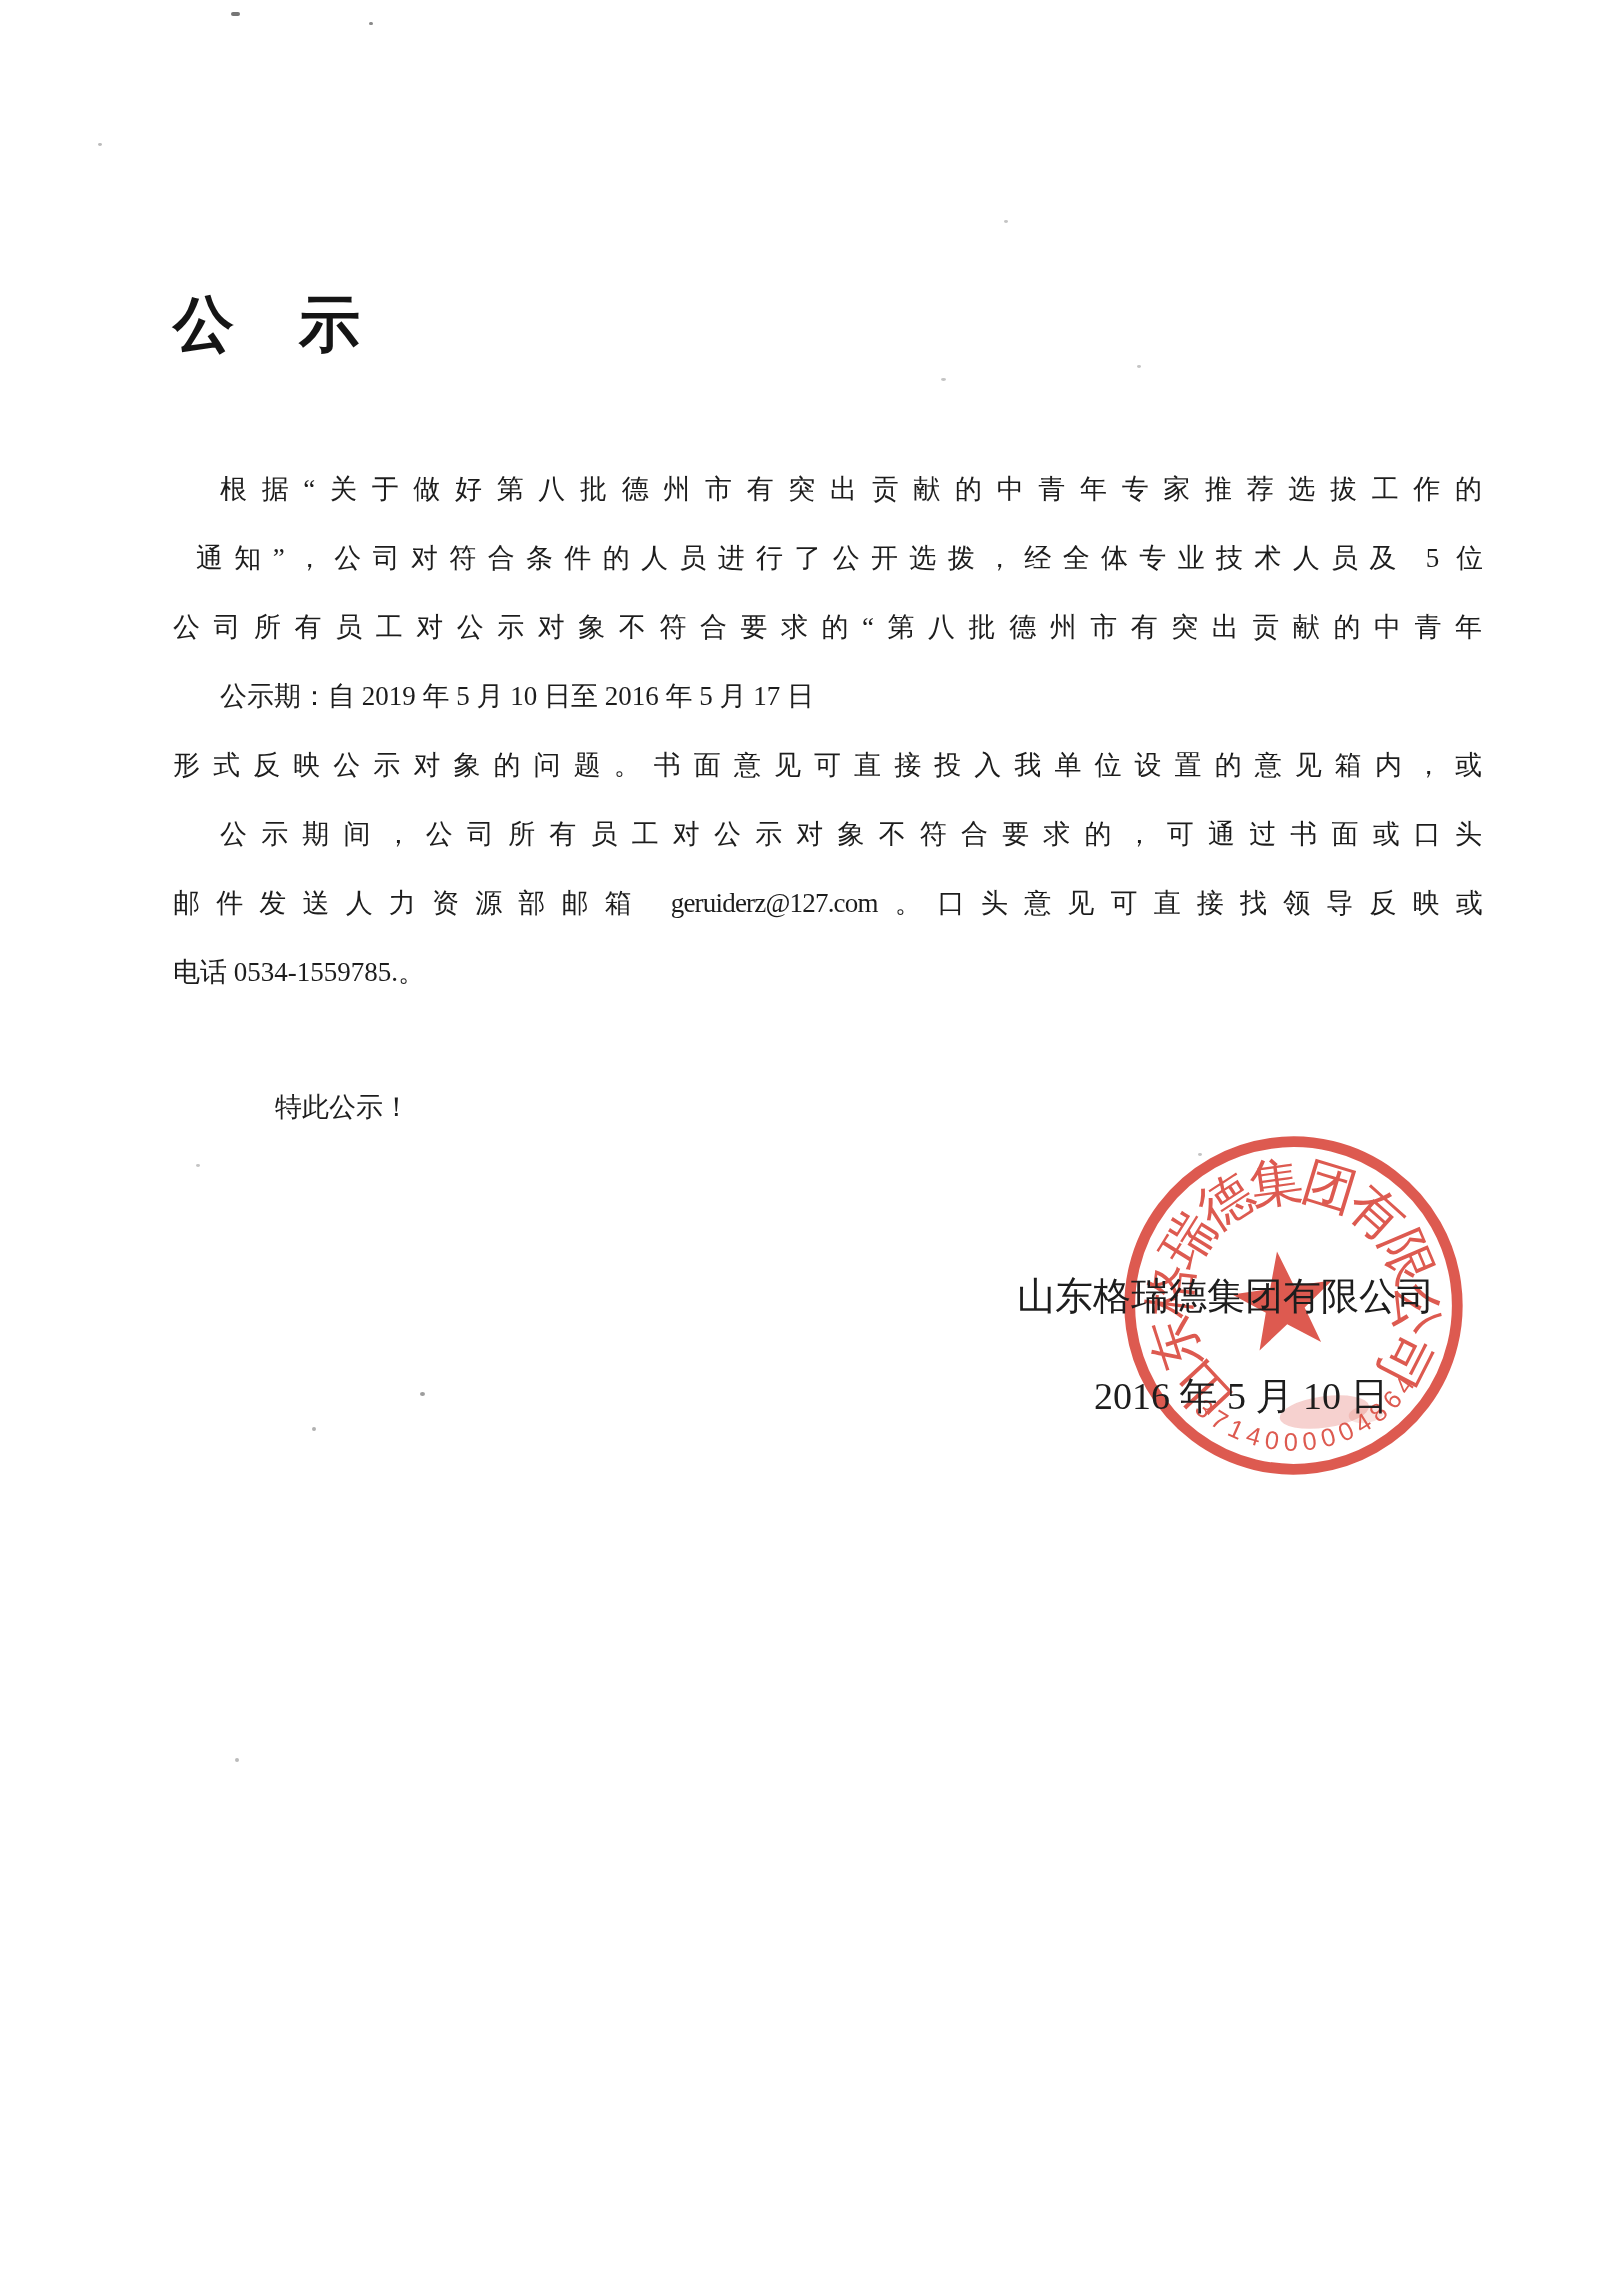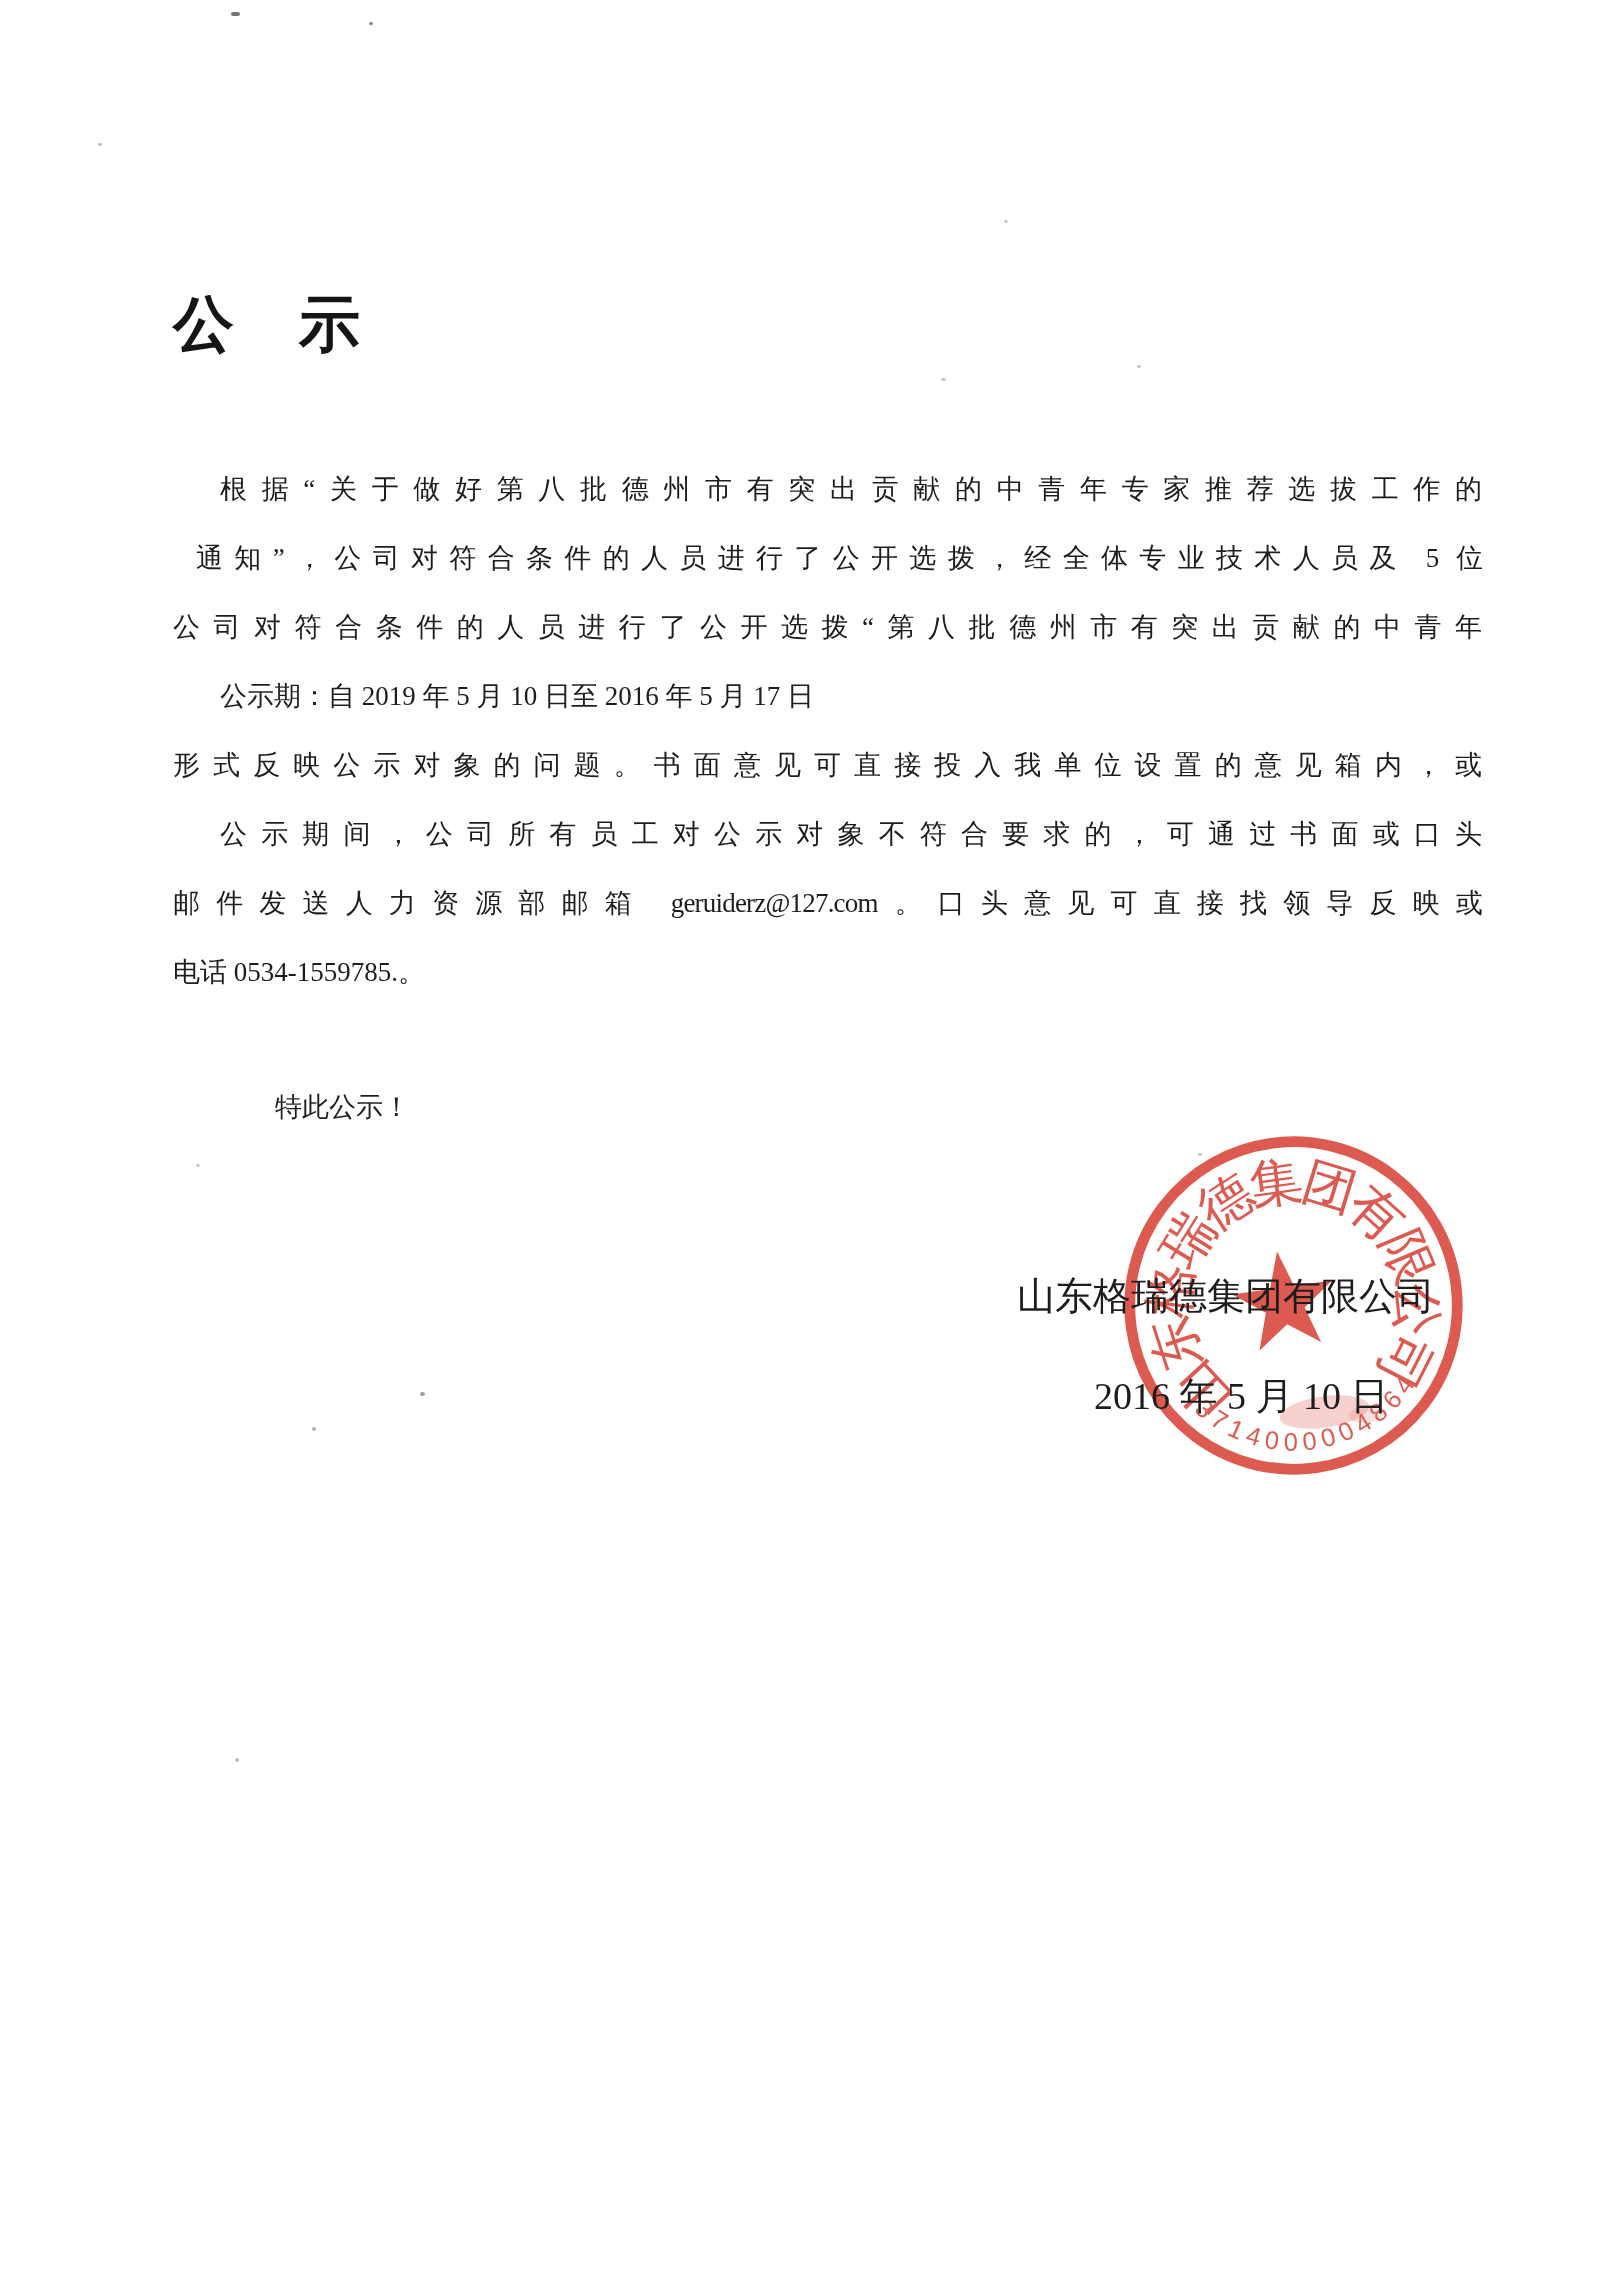--- a/index.html
+++ b/index.html
@@ -89,21 +89,21 @@
 </head>
 <body>
 
 <div class="page">
 
   <h1 class="title">公　示</h1>
 
   <div class="body">
     <div class="line jf pl1">根据“关于做好第八批德州市有突出贡献的中青年专家推荐选拔工作的</div>
     <div class="line jf tight">通知”，公司对符合条件的人员进行了公开选拨，经全体专业技术人员及 5 位</div>
-    <div class="line jf">公司对符合条件的人员进行了公开选拨“第八批德州市有突出贡献的中青年</div>
+    <div class="line jf">公司所有员工对公示对象不符合要求的“第八批德州市有突出贡献的中青年</div>
     <div class="line pl1">公示期：自 2019 年 5 月 10 日至 2016 年 5 月 17 日</div>
     <div class="line jf">形式反映公示对象的问题。书面意见可直接投入我单位设置的意见箱内，或</div>
     <div class="line jf pl1">公示期间，公司所有员工对公示对象不符合要求的，可通过书面或口头</div>
     <div class="line jf tight2">邮件发送人力资源部邮箱 geruiderz@127.com。口头意见可直接找领导反映或</div>
     <div class="line">电话 0534-1559785.。</div>
     <div class="line closing pl2">特此公示！</div>
   </div>
 
   <div class="sig-company">山东格瑞德集团有限公司</div>
   <div class="sig-date">2016 年 5 月 10 日</div>

